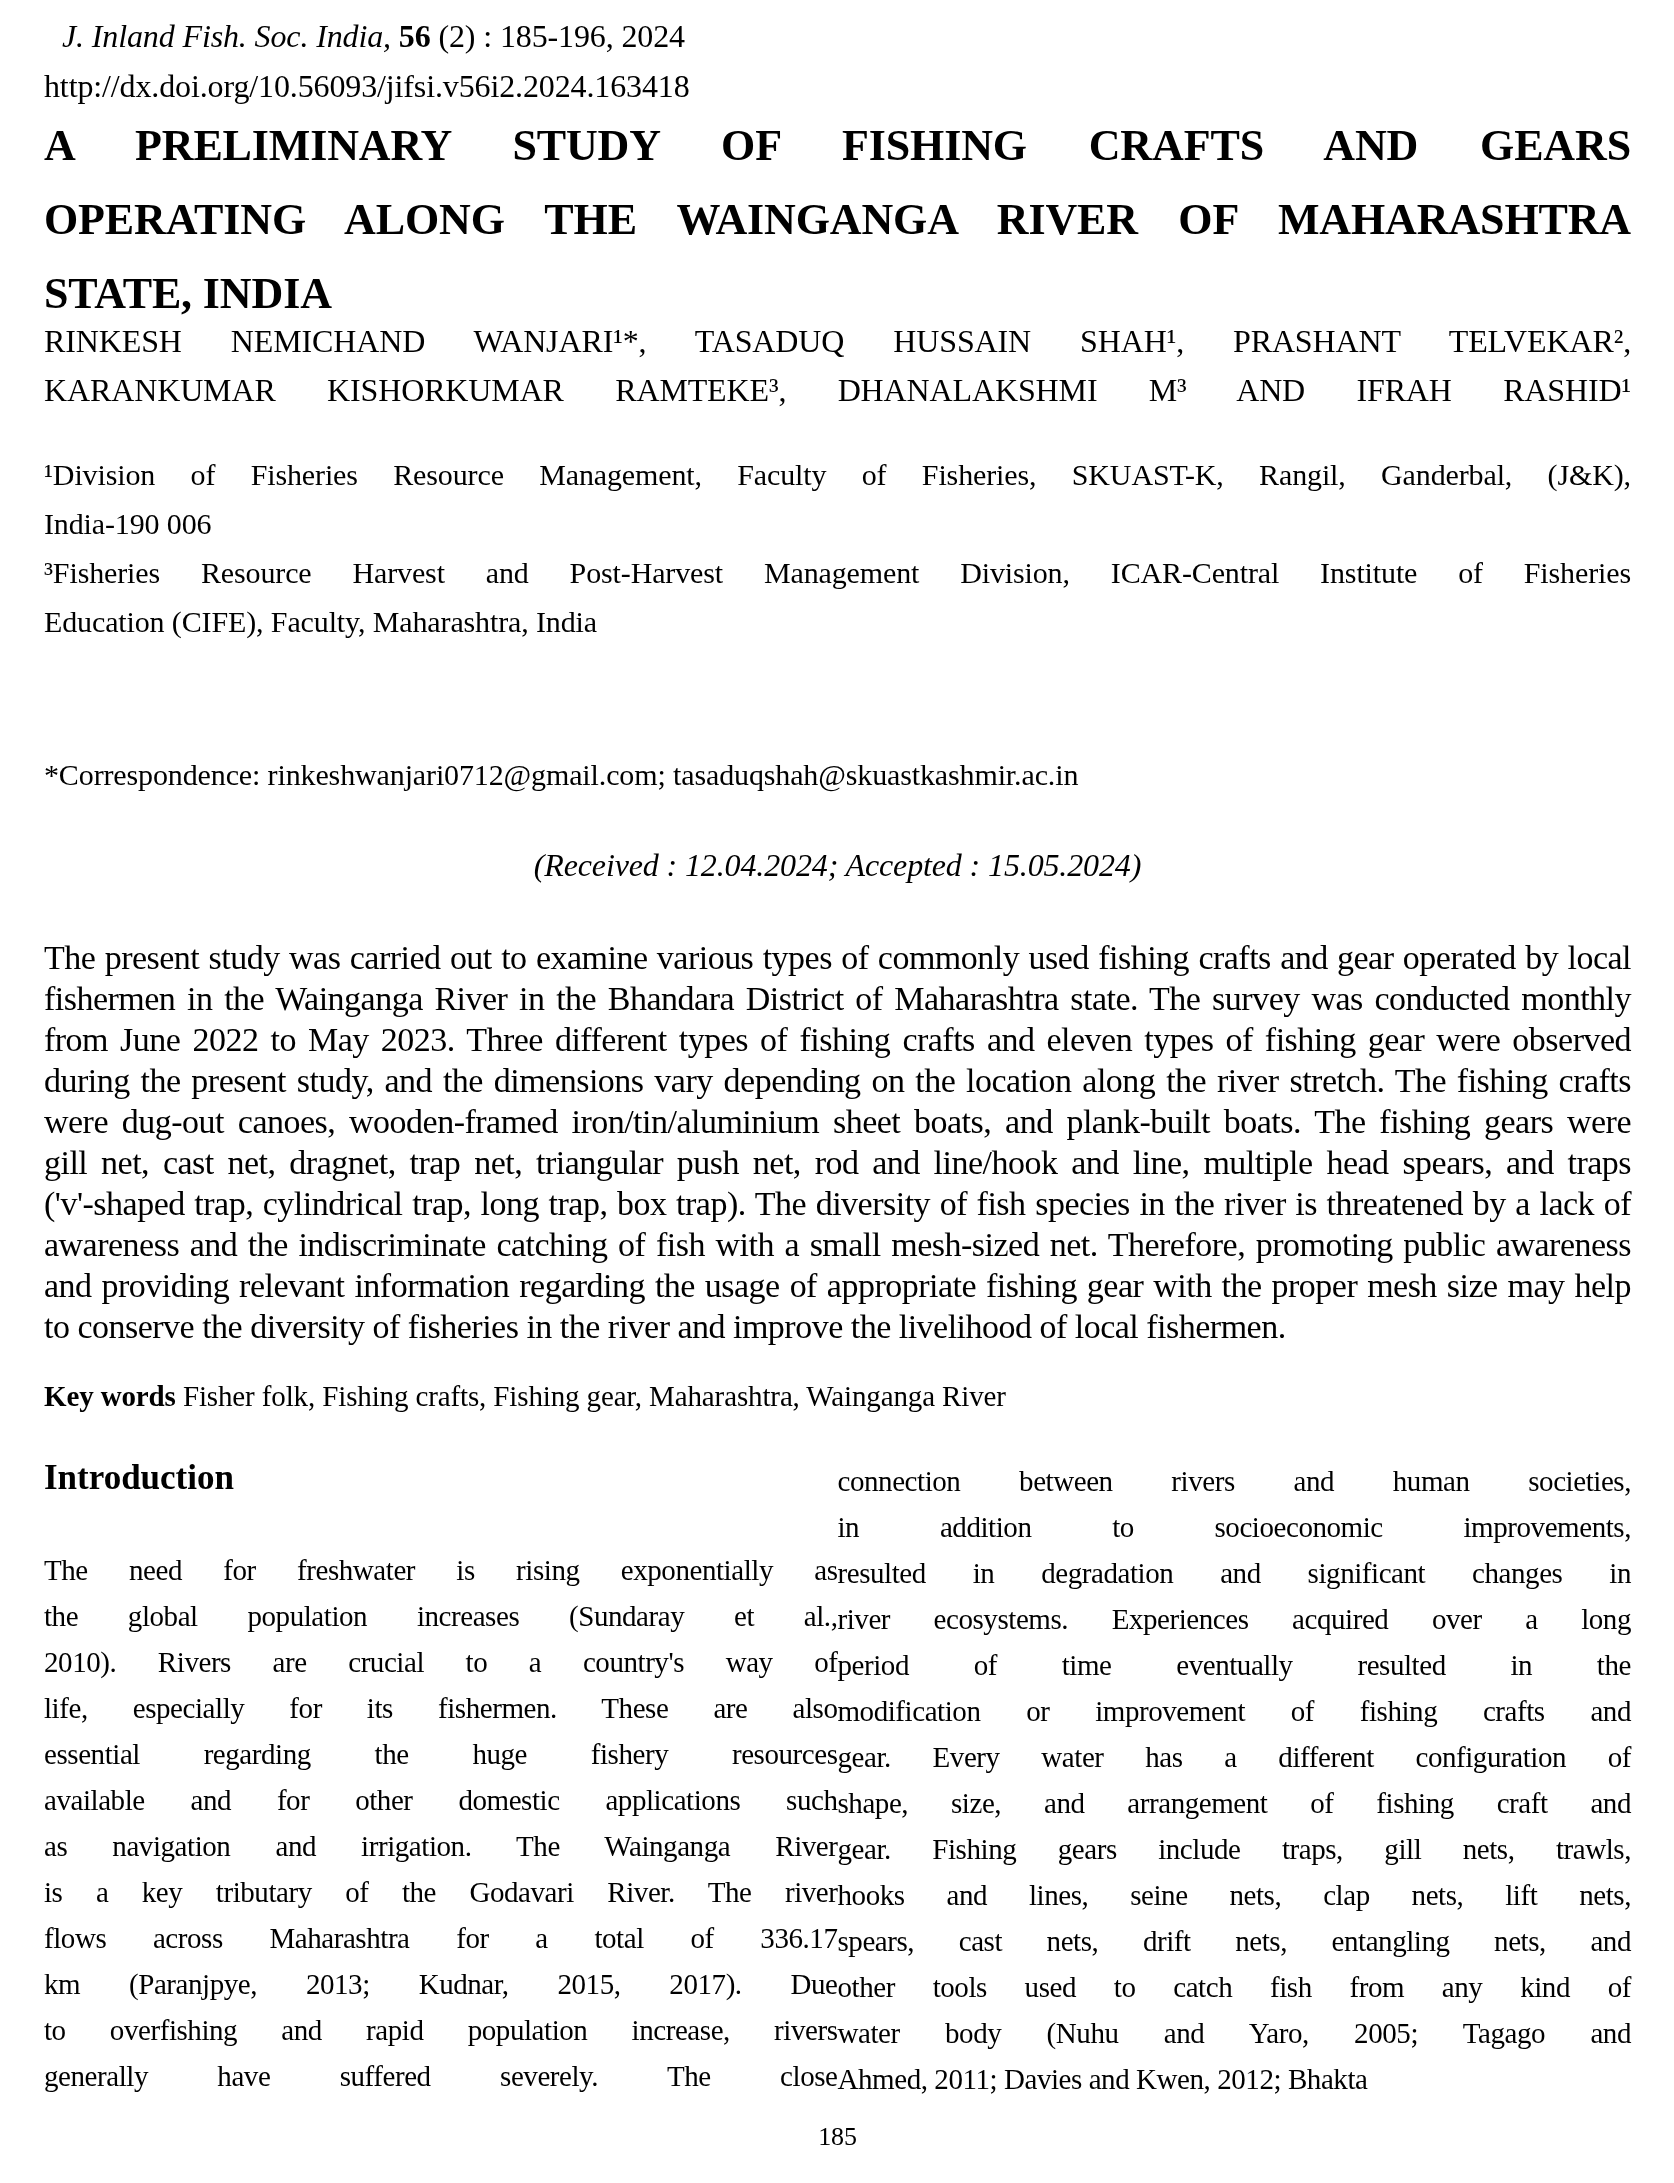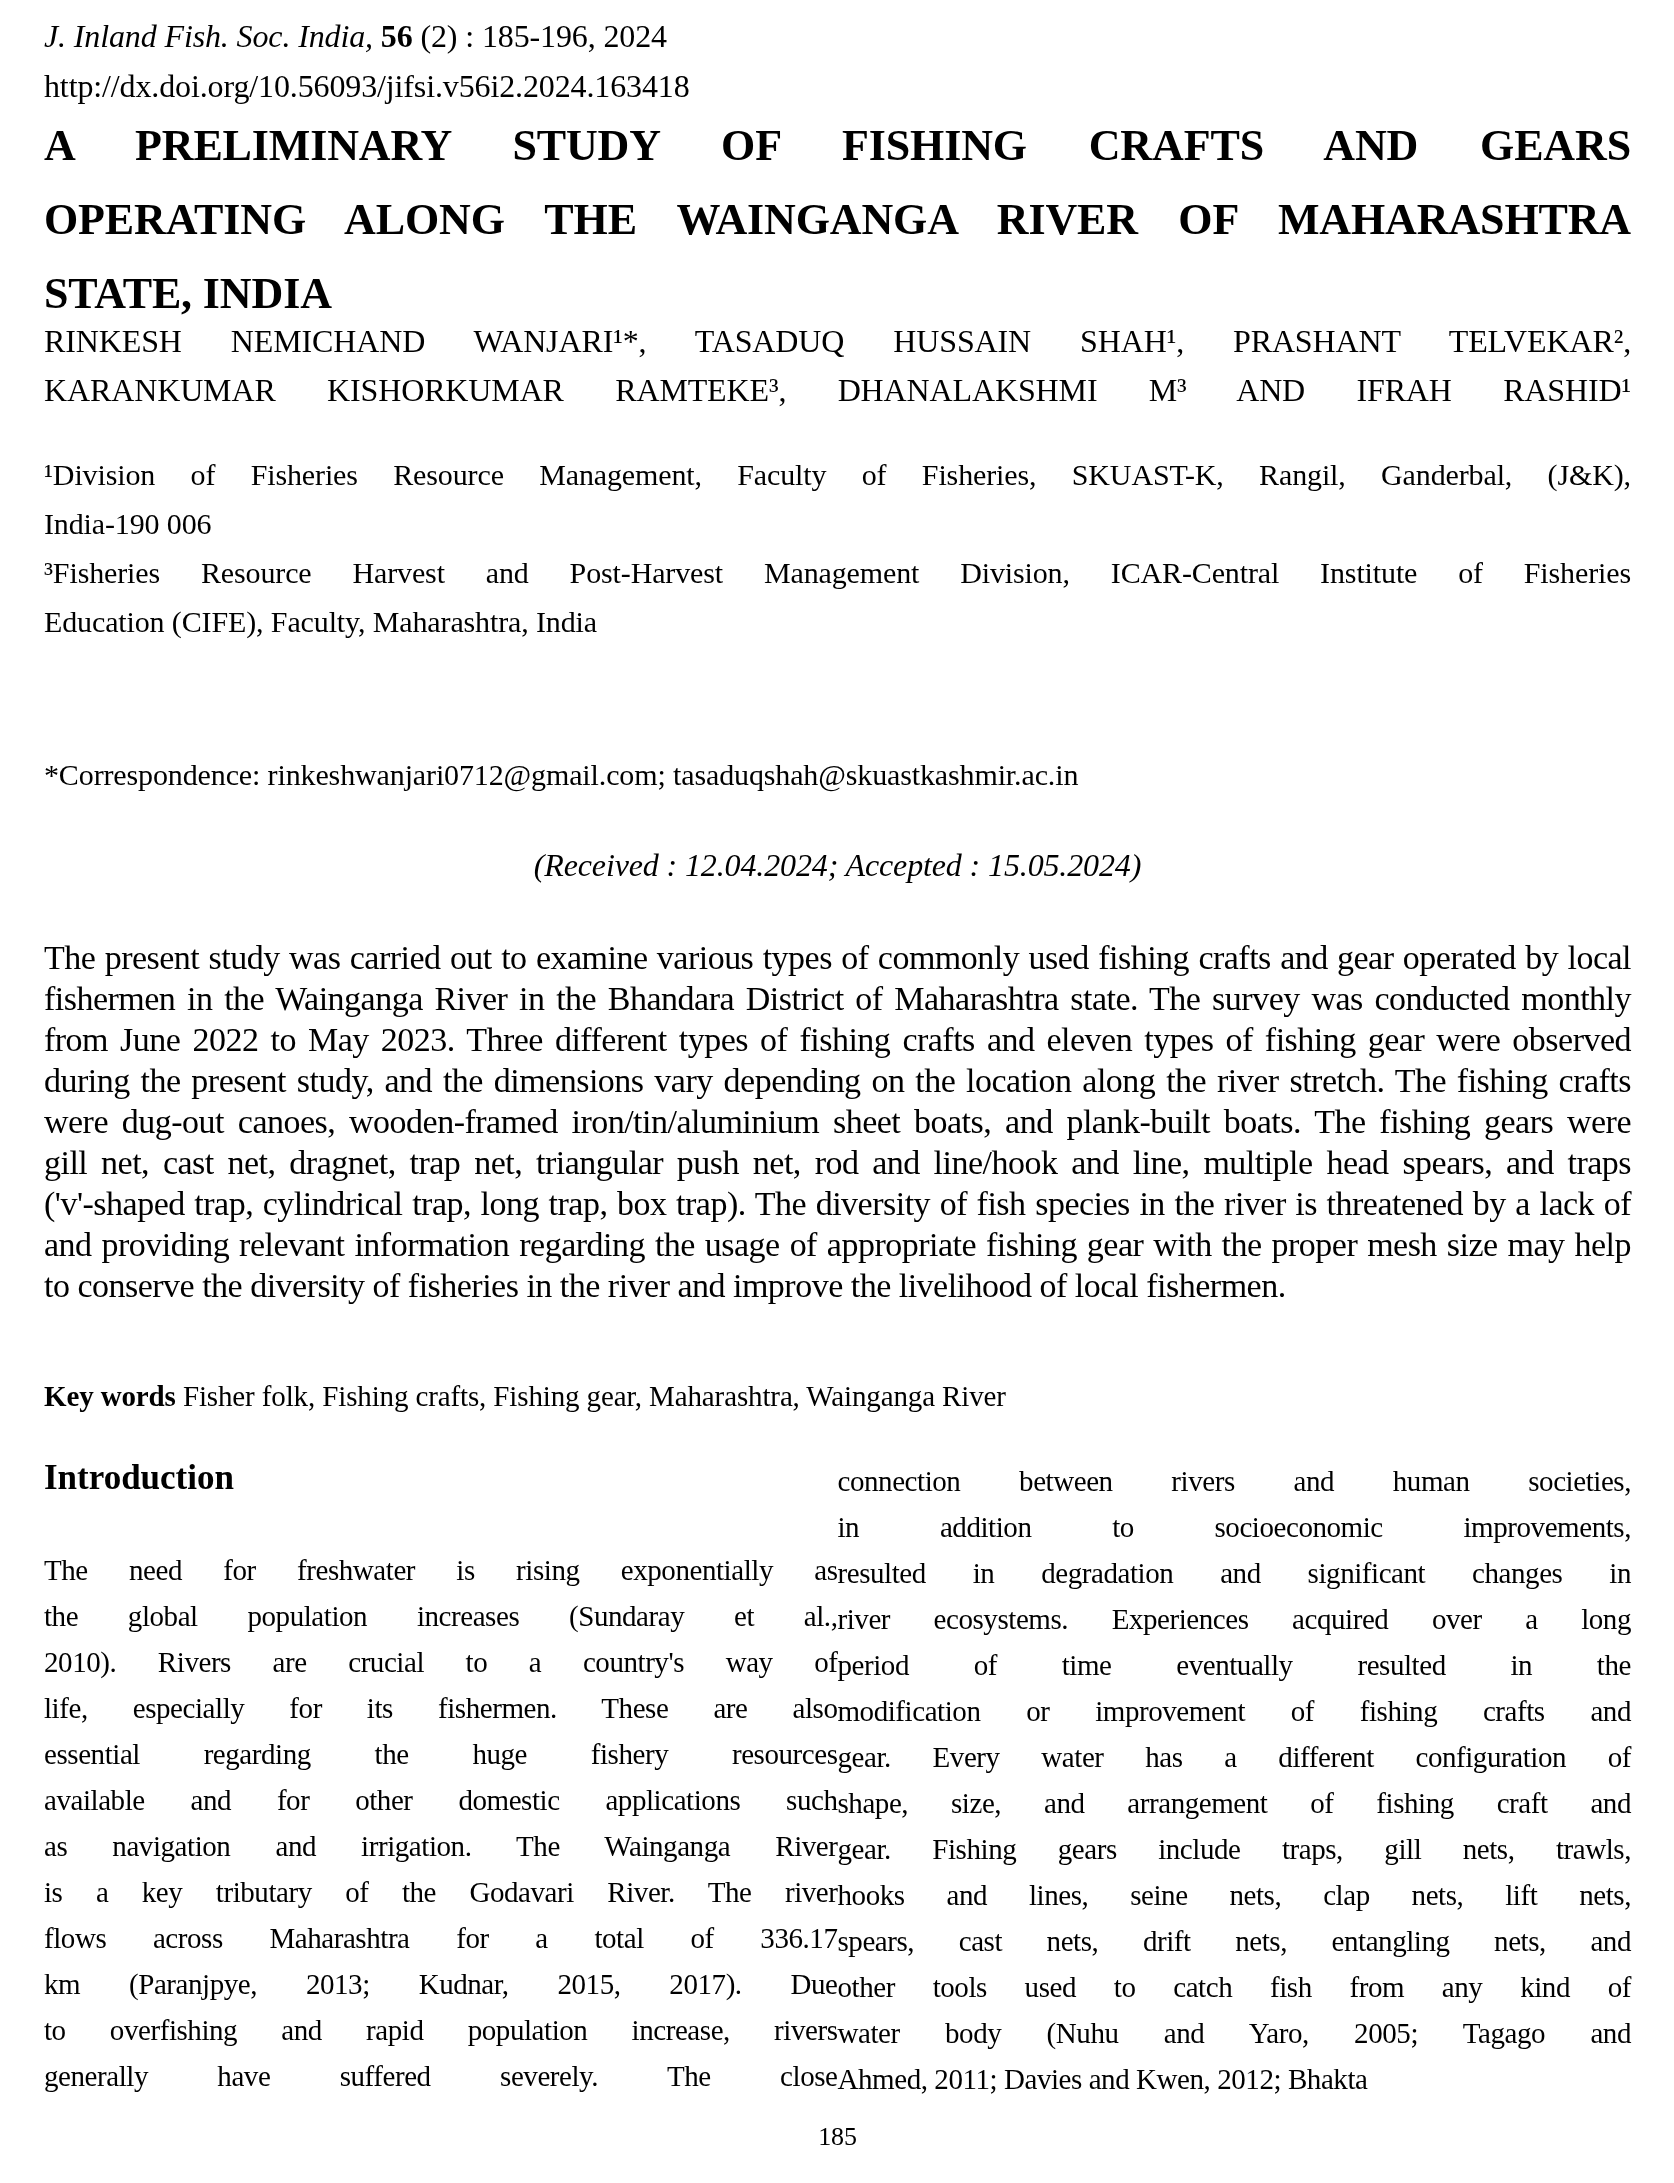--- a/index.html
+++ b/index.html
@@ -4,21 +4,21 @@
 <style>
   html,body{margin:0;padding:0;background:#ffffff;}
   body{
     width:1674px;height:2183px;position:relative;overflow:hidden;
     color:#000;font-family:"Liberation Serif","DejaVu Serif",serif;
     letter-spacing:-0.01em;
   }
   .block{position:absolute;left:44px;width:1587px;}
   .jline{text-align:justify;text-align-last:justify;}
   .jline.jlast{text-align-last:left;}
-  .ital{font-style:italic;}
+  .ital{font-style:italic;margin-left:18px;}
   .bold{font-weight:bold;}
 
   .journal{top:12.7px;font-size:32px;line-height:47px;}
   .doi{top:63px;font-size:32px;line-height:47px;}
   .title{top:109px;font-size:44px;font-weight:bold;line-height:74px;}
   .authors{top:317px;font-size:32px;line-height:49px;}
   .affils{top:450px;font-size:30px;line-height:49px;}
   .corresp{top:750px;font-size:30px;line-height:49px;}
   .received{top:842px;font-size:32px;line-height:47px;font-style:italic;text-align:center;}
   .abstract{top:937px;font-size:34px;line-height:41px;letter-spacing:-0.015em;}
@@ -66,20 +66,21 @@
   <div class="block received">(Received : 12.04.2024; Accepted : 15.05.2024)</div>
 
   <div class="block abstract">
       <div class="jline">The present study was carried out to examine various types of commonly used fishing crafts and gear operated by local</div>
       <div class="jline">fishermen in the Wainganga River in the Bhandara District of Maharashtra state. The survey was conducted monthly</div>
       <div class="jline">from June 2022 to May 2023. Three different types of fishing crafts and eleven types of fishing gear were observed</div>
       <div class="jline">during the present study, and the dimensions vary depending on the location along the river stretch. The fishing crafts</div>
       <div class="jline">were dug-out canoes, wooden-framed iron/tin/aluminium sheet boats, and plank-built boats. The fishing gears were</div>
       <div class="jline">gill net, cast net, dragnet, trap net, triangular push net, rod and line/hook and line, multiple head spears, and traps</div>
       <div class="jline">('v'-shaped trap, cylindrical trap, long trap, box trap). The diversity of fish species in the river is threatened by a lack of</div>
+      <div class="jline">awareness and the indiscriminate catching of fish with a small mesh-sized net. Therefore, promoting public awareness</div>
       <div class="jline">and providing relevant information regarding the usage of appropriate fishing gear with the proper mesh size may help</div>
       <div class="jline jlast">to conserve the diversity of fisheries in the river and improve the livelihood of local fishermen.</div>
     </div>
 
   <div class="block keywords">
     <span class="bold">Key words</span><span> Fisher folk, Fishing crafts, Fishing gear, Maharashtra, Wainganga River</span>
   </div>
 
   <div class="block columns">
     <div class="col">

